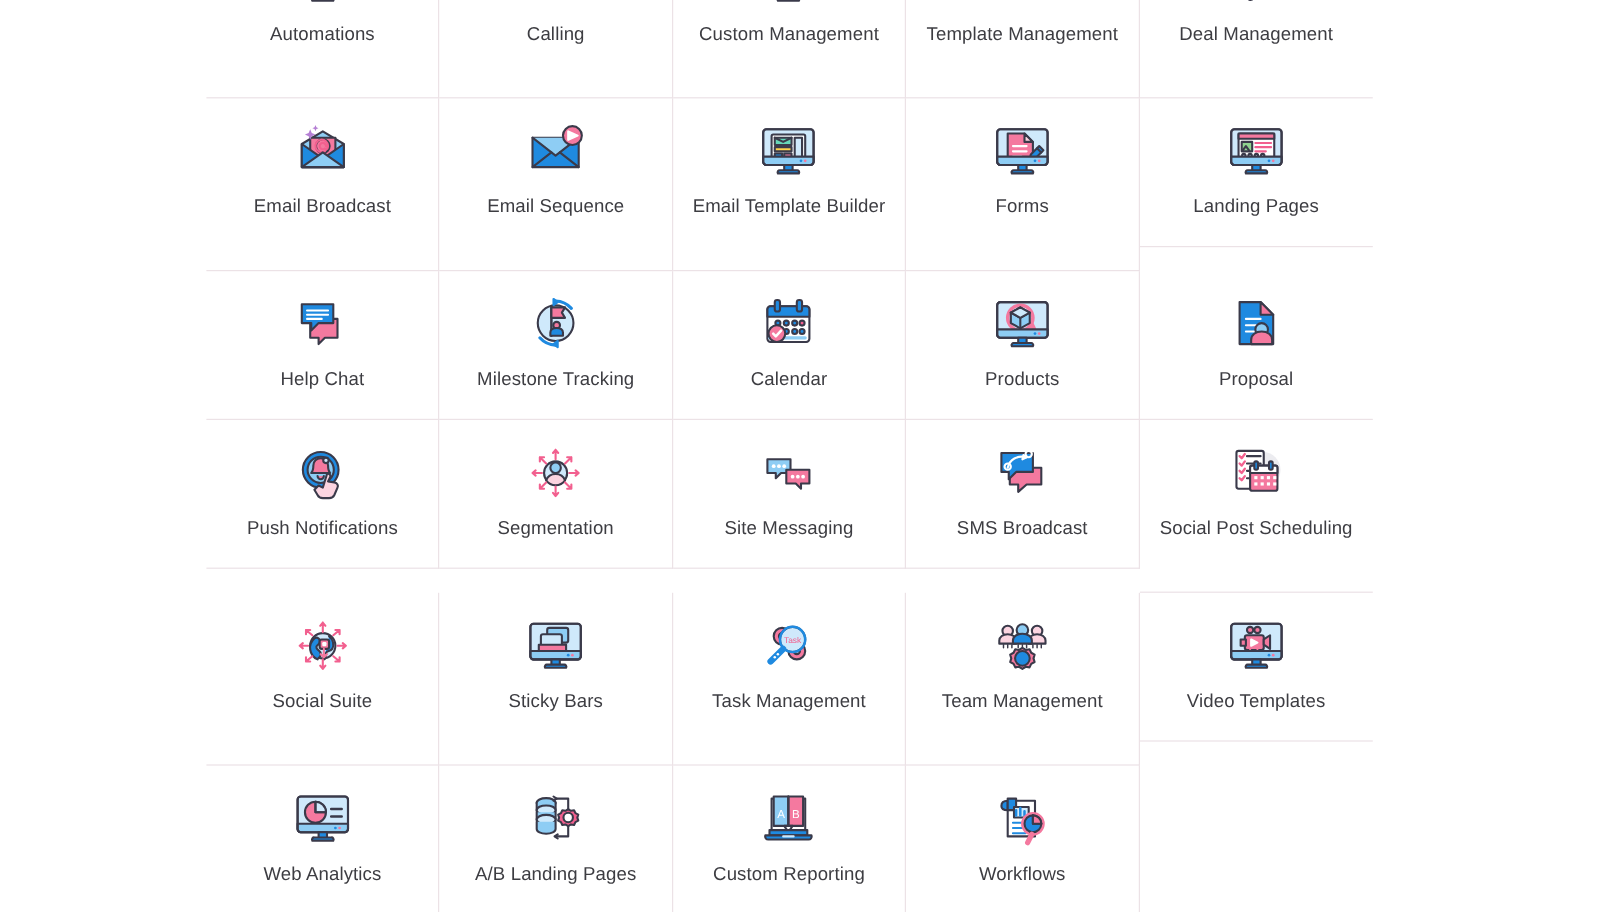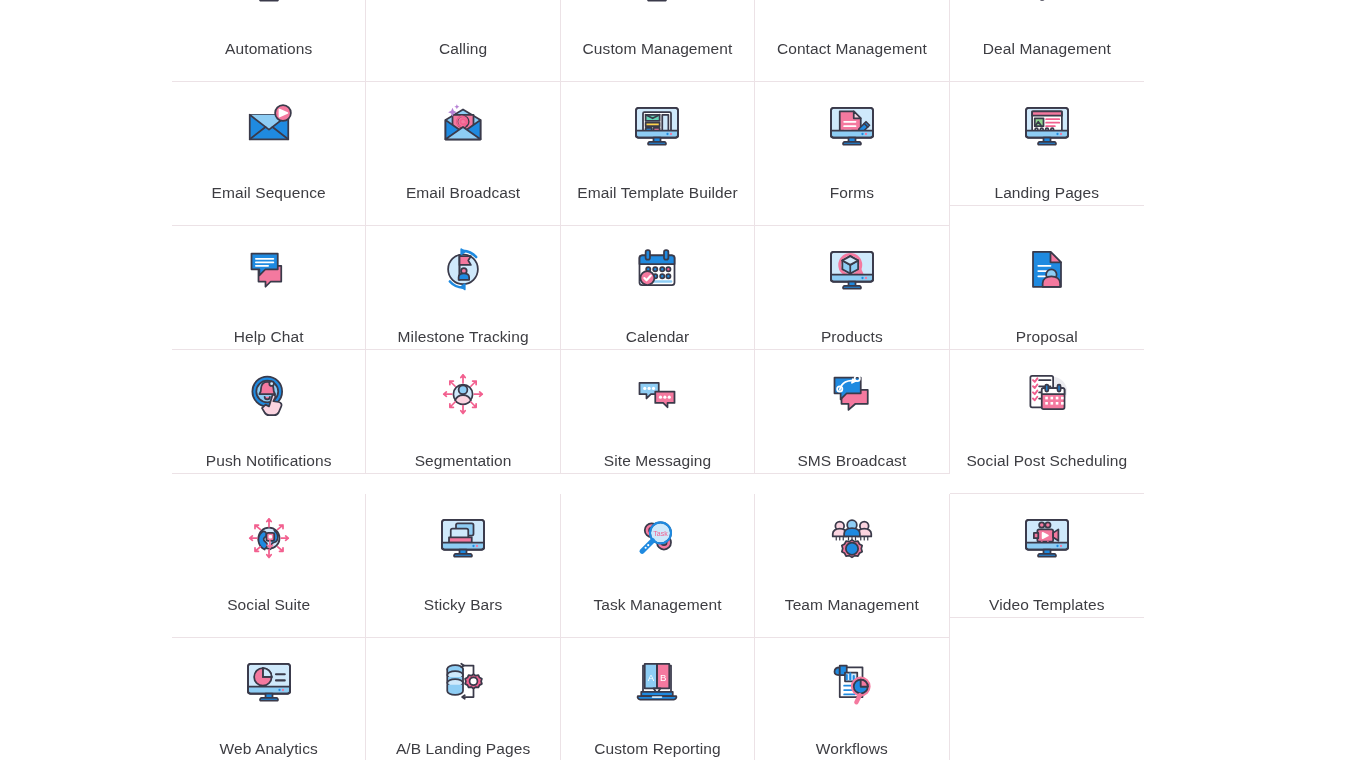--- a/index.html
+++ b/index.html
@@ -39,21 +39,20 @@
     margin-bottom:6px;
   }
   .icon-wrap svg{display:block;}
   .label{
     font-size:15.5px;
     line-height:21px;
     color:#3d3d42;
     text-align:left;
     max-width:170px;
     letter-spacing:.1px;
-    margin-top:20px;
   }
 </style>
 </head>
 <body>
 
 <div class="page">
   <div class="grid" id="grid">
       <div class="cell tall">
         <div class="icon-wrap">
           <svg width="56" height="56" viewBox="0 0 64 64" fill="none" stroke="#3a3a4a" stroke-width="2" stroke-linecap="round" stroke-linejoin="round">
@@ -110,61 +109,61 @@
         <div class="icon-wrap">
           <svg width="56" height="56" viewBox="0 0 64 64" fill="none" stroke="#3a3a4a" stroke-width="2" stroke-linecap="round" stroke-linejoin="round">
             <ellipse cx="39" cy="17" rx="8" ry="9" fill="#f4799f"></ellipse>
             <path d="M29 46v-8c0-6 5-10 10-10s10 4 10 10v8z" fill="#cfe9fb"></path>
             <ellipse cx="26" cy="24" rx="7.5" ry="8.5" fill="#f4799f"></ellipse>
             <path d="M16 48v-8c0-6 4-10 10-10s10 4 10 10v8z" fill="#8ecdf4"></path>
             <path d="M23 30h6l-1 4 2 10h-8l2-10z" fill="#ffffff"></path>
             <path d="M25 30h2.5l1.5 3-2.5 12-2.5-12z" fill="#f2608f" stroke="none"></path>
           </svg>
         </div>
-        <div class="label">Contact Management</div>
+        <div class="label">Template Management</div>
       </div>
       <div class="cell tall">
         <div class="icon-wrap">
           <svg width="56" height="56" viewBox="0 0 64 64" fill="none" stroke="#3a3a4a" stroke-width="2" stroke-linecap="round" stroke-linejoin="round">
             <path d="M10 14l10-3 11 15-8 7z" fill="#f4799f"></path>
             <path d="M54 14l-10-3-11 15 8 7z" fill="#8ecdf4"></path>
             <path d="M18 26l7-5 6 5 6-5 7 5-4 6-9 3-9-3z" fill="#1f8ae0"></path>
             <path d="M22 34c3-3 7-4 10-1l8 6c2 2 1 5-1 6-1 1-3 1-4 0 1 2 0 4-2 4-1 1-3 1-4 0 0 2-2 3-4 2l-8-6c-3-2-3-7 1-9z" fill="#fbe4cd"></path>
             <path d="M24 38l4 3M28 42l4 3M32 45l3 2" stroke="#3a3a4a"></path>
             <circle cx="40" cy="27" r="1.3" fill="#fbd4e0" stroke="none"></circle>
           </svg>
         </div>
         <div class="label">Deal Management</div>
-      </div>
-      <div class="cell tall">
-        <div class="icon-wrap">
-          <svg width="56" height="56" viewBox="0 0 64 64" fill="none" stroke="#3a3a4a" stroke-width="2" stroke-linecap="round" stroke-linejoin="round">
-            <path d="M10 18h44v28H10z" fill="#1f8ae0"></path>
-            <path d="M10 18l22 17 22-17" fill="#8ecdf4"></path>
-            <path d="M10 46l18-14M54 46L36 32" stroke="#3a3a4a"></path>
-            <circle cx="48" cy="16" r="9" fill="#f4799f"></circle>
-            <path d="M44 12l9 4-9 4z" fill="#ffffff" stroke="#ffffff"></path>
-          </svg>
-        </div>
-        <div class="label">Email Sequence</div>
       </div>
       <div class="cell tall">
         <div class="icon-wrap">
           <svg width="56" height="56" viewBox="0 0 64 64" fill="none" stroke="#3a3a4a" stroke-width="2" stroke-linecap="round" stroke-linejoin="round">
             <path d="M12 24l20-12 20 12v22H12z" fill="#8ecdf4"></path>
             <path d="M20 18h24v18H20z" fill="#f4799f"></path>
             <circle cx="32" cy="26" r="6.5" fill="#f4799f"></circle>
             <path d="M35 26a3 3 0 1 0-1 2.2c0 1.5 3 1.3 3-2.2a6 6 0 1 0-3 5" stroke="#f2608f" fill="none"></path>
             <path d="M12 24l20 14 20-14v22H12z" fill="#1f8ae0"></path>
             <path d="M12 46l20-14 20 14z" fill="#8ecdf4"></path>
             <path d="M20 10l1.5 3.5L25 15l-3.5 1.5L20 20l-1.5-3.5L15 15l3.5-1.5z" fill="#b57fd4" stroke="none"></path>
             <path d="M25 6l.9 2 2 .9-2 .9-.9 2-.9-2-2-.9 2-.9z" fill="#b57fd4" stroke="none"></path>
           </svg>
         </div>
         <div class="label">Email Broadcast</div>
+      </div>
+      <div class="cell tall">
+        <div class="icon-wrap">
+          <svg width="56" height="56" viewBox="0 0 64 64" fill="none" stroke="#3a3a4a" stroke-width="2" stroke-linecap="round" stroke-linejoin="round">
+            <path d="M10 18h44v28H10z" fill="#1f8ae0"></path>
+            <path d="M10 18l22 17 22-17" fill="#8ecdf4"></path>
+            <path d="M10 46l18-14M54 46L36 32" stroke="#3a3a4a"></path>
+            <circle cx="48" cy="16" r="9" fill="#f4799f"></circle>
+            <path d="M44 12l9 4-9 4z" fill="#ffffff" stroke="#ffffff"></path>
+          </svg>
+        </div>
+        <div class="label">Email Sequence</div>
       </div>
       <div class="cell tall">
         <div class="icon-wrap">
           <svg width="56" height="56" viewBox="0 0 64 64" fill="none" stroke="#3a3a4a" stroke-width="2" stroke-linecap="round" stroke-linejoin="round">
             <rect x="8" y="10" width="48" height="34" rx="3" fill="#cfe9fb"></rect>
             <rect x="16" y="15" width="32" height="24" rx="1.5" fill="#ffffff"></rect>
             <rect x="19" y="18" width="16" height="7" fill="#66d6b8"></rect>
             <path d="M19 18l8 4 8-4" stroke="#3a3a4a" fill="none"></path>
             <rect x="19" y="27" width="16" height="4" fill="#ffd24d"></rect>
             <rect x="19" y="33" width="7" height="5" fill="#1f8ae0"></rect>

